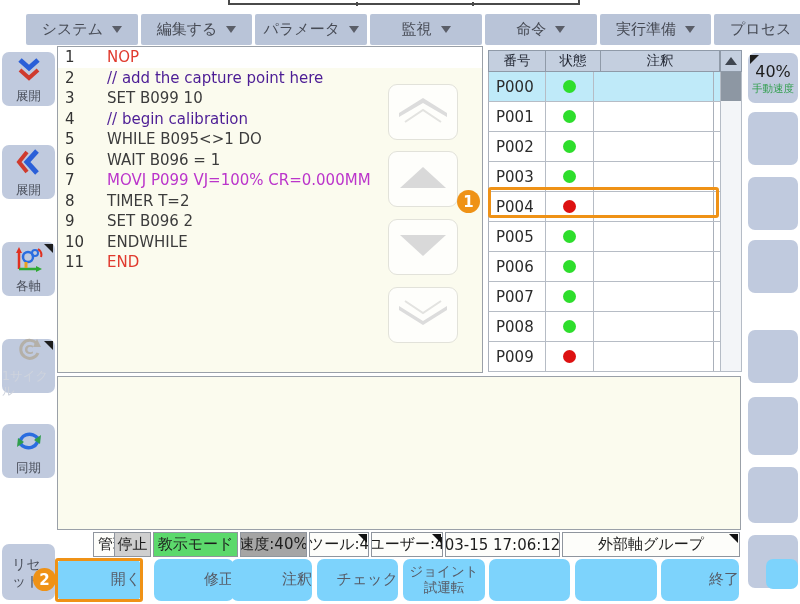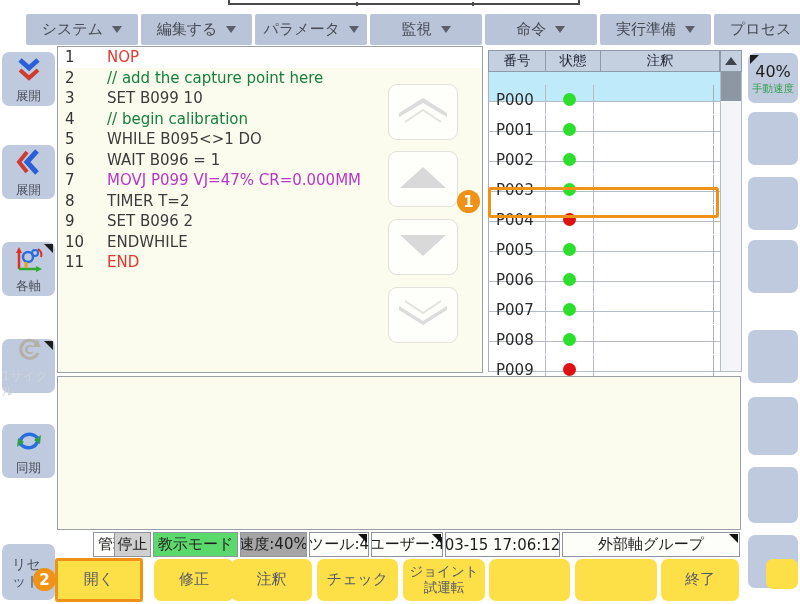--- a/index.html
+++ b/index.html
@@ -26,38 +26,38 @@
   .corner-tl{position:absolute;top:2px;left:2px;width:0;height:0;
     border-right:9px solid transparent;border-top:9px solid #1d1d1d;}
   
   .code-panel{position:absolute;left:57px;top:46px;width:426px;height:327px;
     background:#fbfbee;border:1px solid #9aa0a8;box-sizing:border-box;overflow:hidden;}
   .code-line{height:20.5px;display:flex;font-size:15px;white-space:nowrap;align-items:center;}
   .code-line.selected{background:#ffffff;}
   .ln{width:26px;padding-left:7px;color:#333;flex:none;}
   .ct{padding-left:16px;}
   .c-keyword-red{color:#e03a2e;}
-  .c-comment-green{color:#15803d;}
+  .c-comment-green{color:#4c1d95;}
   .c-normal{color:#3c3c3c;}
   .c-motion-magenta{color:#bb35cb;}
   
   .scroll-btn{position:absolute;left:388px;width:70px;height:56px;background:#fefefb;
     border:1px solid #e2e2da;border-radius:9px;display:flex;align-items:center;
     justify-content:center;box-sizing:border-box;}
   
   .tbl-wrap{position:absolute;left:488px;top:50px;width:254px;height:322px;}
   .thead{display:flex;height:22px;background:#c4cfdf;border:1px solid #8f9aa8;
     box-sizing:border-box;font-size:13.5px;color:#1f2430;align-items:center;width:232px;}
   .thead .hc{border-right:1px solid #8f9aa8;height:100%;display:flex;align-items:center;
     justify-content:center;box-sizing:border-box;}
   .hc.c-num{width:57px;} .hc.c-st{width:55px;} .hc.c-note{width:118px;border-right:none;}
   .trow{display:flex;height:30px;background:#fff;border-left:1px solid #aab0ba;
     box-sizing:border-box;border-bottom:1px solid #b6bcc5;width:232px;}
   .trow .tc{border-right:1px solid #b6bcc5;height:100%;display:flex;align-items:center;
-    box-sizing:border-box;margin-top:13px;}
+    box-sizing:border-box;}
   .tc.c-num{width:57px;padding-left:7px;font-size:15px;color:#2b2b2b;}
   .tc.c-st{width:48px;justify-content:center;}
   .tc.c-note{width:120px;border-right:1px solid #aab0ba;}
   .trow.selected{background:#bfeaf9;}
   .dot{width:13px;height:13px;border-radius:50%;}
   .sb{position:absolute;right:0;top:0;width:22px;height:322px;}
   .sb-up{height:22px;background:#c4cfdf;border:1px solid #8f9aa8;box-sizing:border-box;
     display:flex;align-items:center;justify-content:center;}
   .sb-up-arrow{width:0;height:0;border-left:6px solid transparent;
     border-right:6px solid transparent;border-bottom:8px solid #3f4650;}
@@ -78,22 +78,22 @@
   .status-item:nth-child(2){left:114px;width:37px;background:#cfcfcf;}
   .status-item:nth-child(3){left:153px;width:85px;background:#5cd96c;}
   .status-item:nth-child(4){left:240px;width:67px;background:#a5a5a5;}
   .status-item:nth-child(5){left:309px;width:60px;}
   .status-item:nth-child(6){left:371px;width:72px;}
   .status-item:nth-child(7){left:445px;width:115px;}
   .status-item:nth-child(8){left:562px;width:178px;}
   .ovf{position:absolute;top:1px;right:1px;width:0;height:0;
     border-left:9px solid transparent;border-top:9px solid #111;}
   
-  .bot-btn{position:absolute;top:559px;height:42px;background:#fde047;border-radius:7px;
-    display:flex;align-items:center;justify-content:center;color:#565b66;font-size:15px;
+  .bot-btn{position:absolute;top:559px;height:42px;background:#7dd3fc;border-radius:7px;
+    display:flex;align-items:center;justify-content:flex-end;color:#565b66;font-size:15px;
     text-align:center;line-height:1.15;box-sizing:border-box;}
   .bot-btn.small{top:559px;height:30px;}
   .bot-btn.twoline{font-size:13.5px;padding:0 4px;}
   
   .ann-rect{position:absolute;border:3px solid #ef9216;border-radius:3px;z-index:20;
     box-sizing:border-box;background:transparent;}
   .badge{position:absolute;width:23px;height:23px;border-radius:50%;background:#ef9216;
     color:#fff;font-size:15px;font-weight:bold;display:flex;align-items:center;
     justify-content:center;z-index:21;}
 </style>
@@ -210,21 +210,21 @@
         <div class="code-line">
           <div class="ln">5</div>
           <div class="ct c-normal">WHILE B095&lt;&gt;1 DO</div>
         </div>
         <div class="code-line">
           <div class="ln">6</div>
           <div class="ct c-normal">WAIT B096 = 1</div>
         </div>
         <div class="code-line">
           <div class="ln">7</div>
-          <div class="ct c-motion-magenta">MOVJ P099 VJ=47% CR=0.000MM</div>
+          <div class="ct c-motion-magenta">MOVJ P099 VJ=100% CR=0.000MM</div>
         </div>
         <div class="code-line">
           <div class="ln">8</div>
           <div class="ct c-normal">TIMER T=2</div>
         </div>
         <div class="code-line">
           <div class="ln">9</div>
           <div class="ct c-normal">SET B096 2</div>
         </div>
         <div class="code-line">

